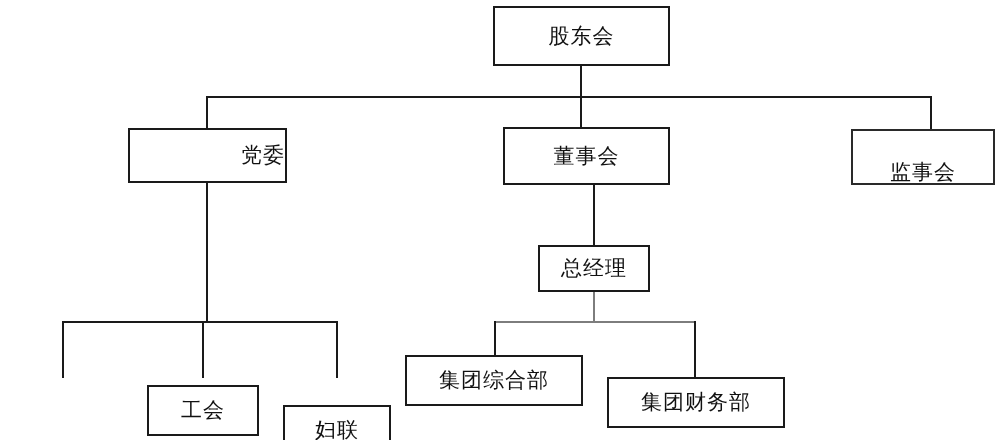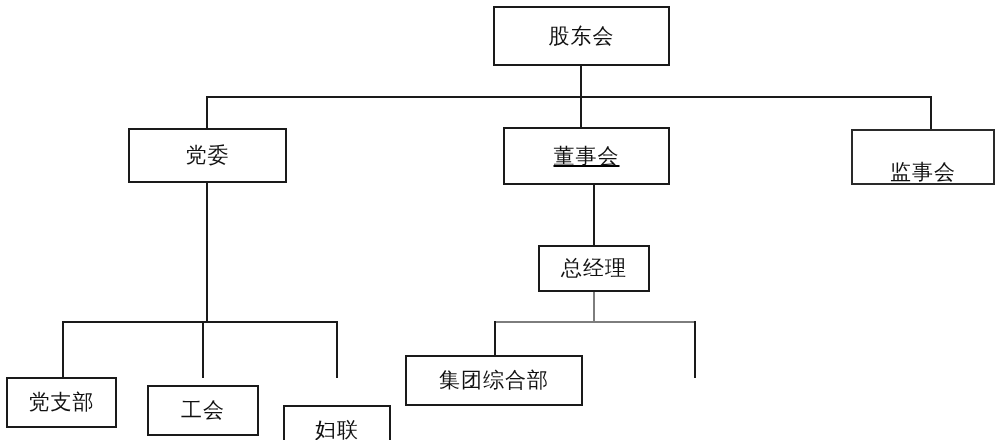--- a/index.html
+++ b/index.html
@@ -79,46 +79,46 @@
 
   <div class="conn v light" style="left:593px; top:292px; height:31px;"></div>
   <div class="conn h light" style="left:494px; top:321px; width:202px;"></div>
   <div class="conn v" style="left:494px; top:321px; height:57px;"></div>
   <div class="conn v" style="left:694px; top:321px; height:57px;"></div>
 
   <div class="node" style="left:493px; top:6px; width:177px; height:60px;">
     <span class="node-label">股东会</span>
   </div>
 
-  <div class="node" style="left:128px; top:128px; width:159px; height:55px;">
+  <div class="node" style="left:128px; top:128px; width:159px; height:55px;justify-content:flex-end;">
     <span class="node-label">党委</span>
   </div>
 
-  <div class="node" style="left:503px; top:127px; width:167px; height:58px;text-decoration:underline;">
+  <div class="node" style="left:503px; top:127px; width:167px; height:58px;">
     <span class="node-label">董事会</span>
   </div>
 
   <div class="node thin" style="left:851px; top:129px; width:144px; height:56px;">
     <span class="node-label">监事会</span>
   </div>
 
   <div class="node" style="left:538px; top:245px; width:112px; height:47px;">
     <span class="node-label">总经理</span>
   </div>
 
-  <div class="node" style="left:6px; top:377px; width:111px; height:51px;">
-    <span class="node-label">党支部</span>
-  </div>
 
   <div class="node" style="left:147px; top:377px; width:112px; height:51px;margin-top:8px;">
     <span class="node-label">工会</span>
   </div>
 
   <div class="node" style="left:283px; top:377px; width:108px; height:51px;margin-top:28px;">
     <span class="node-label">妇联</span>
   </div>
 
   <div class="node" style="left:405px; top:355px; width:178px; height:51px;">
     <span class="node-label">集团综合部</span>
   </div>
 
+  <div class="node" style="left:607px; top:377px; width:178px; height:51px;">
+    <span class="node-label">集团财务部</span>
+  </div>
 
 </div>
 
 </body></html>

